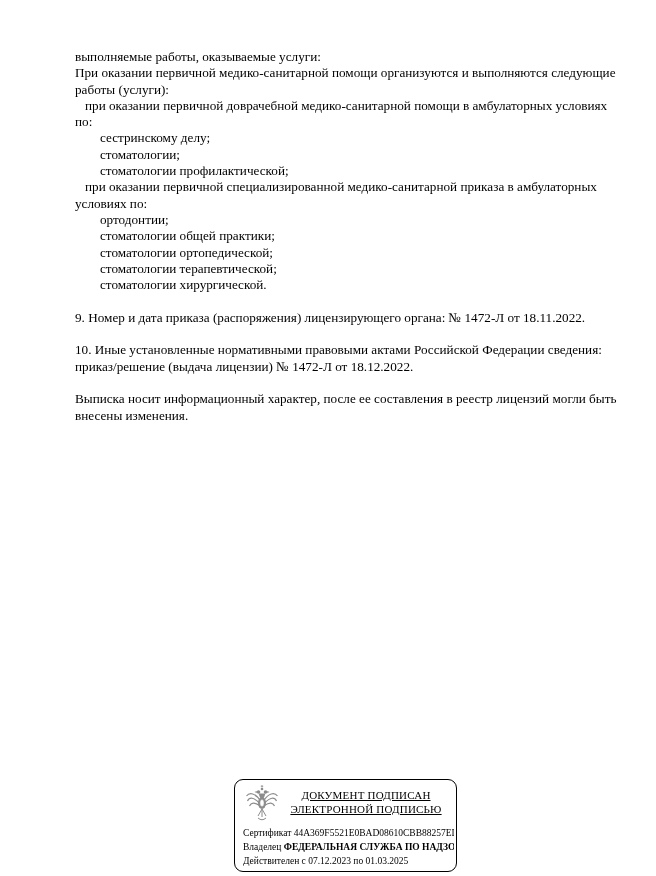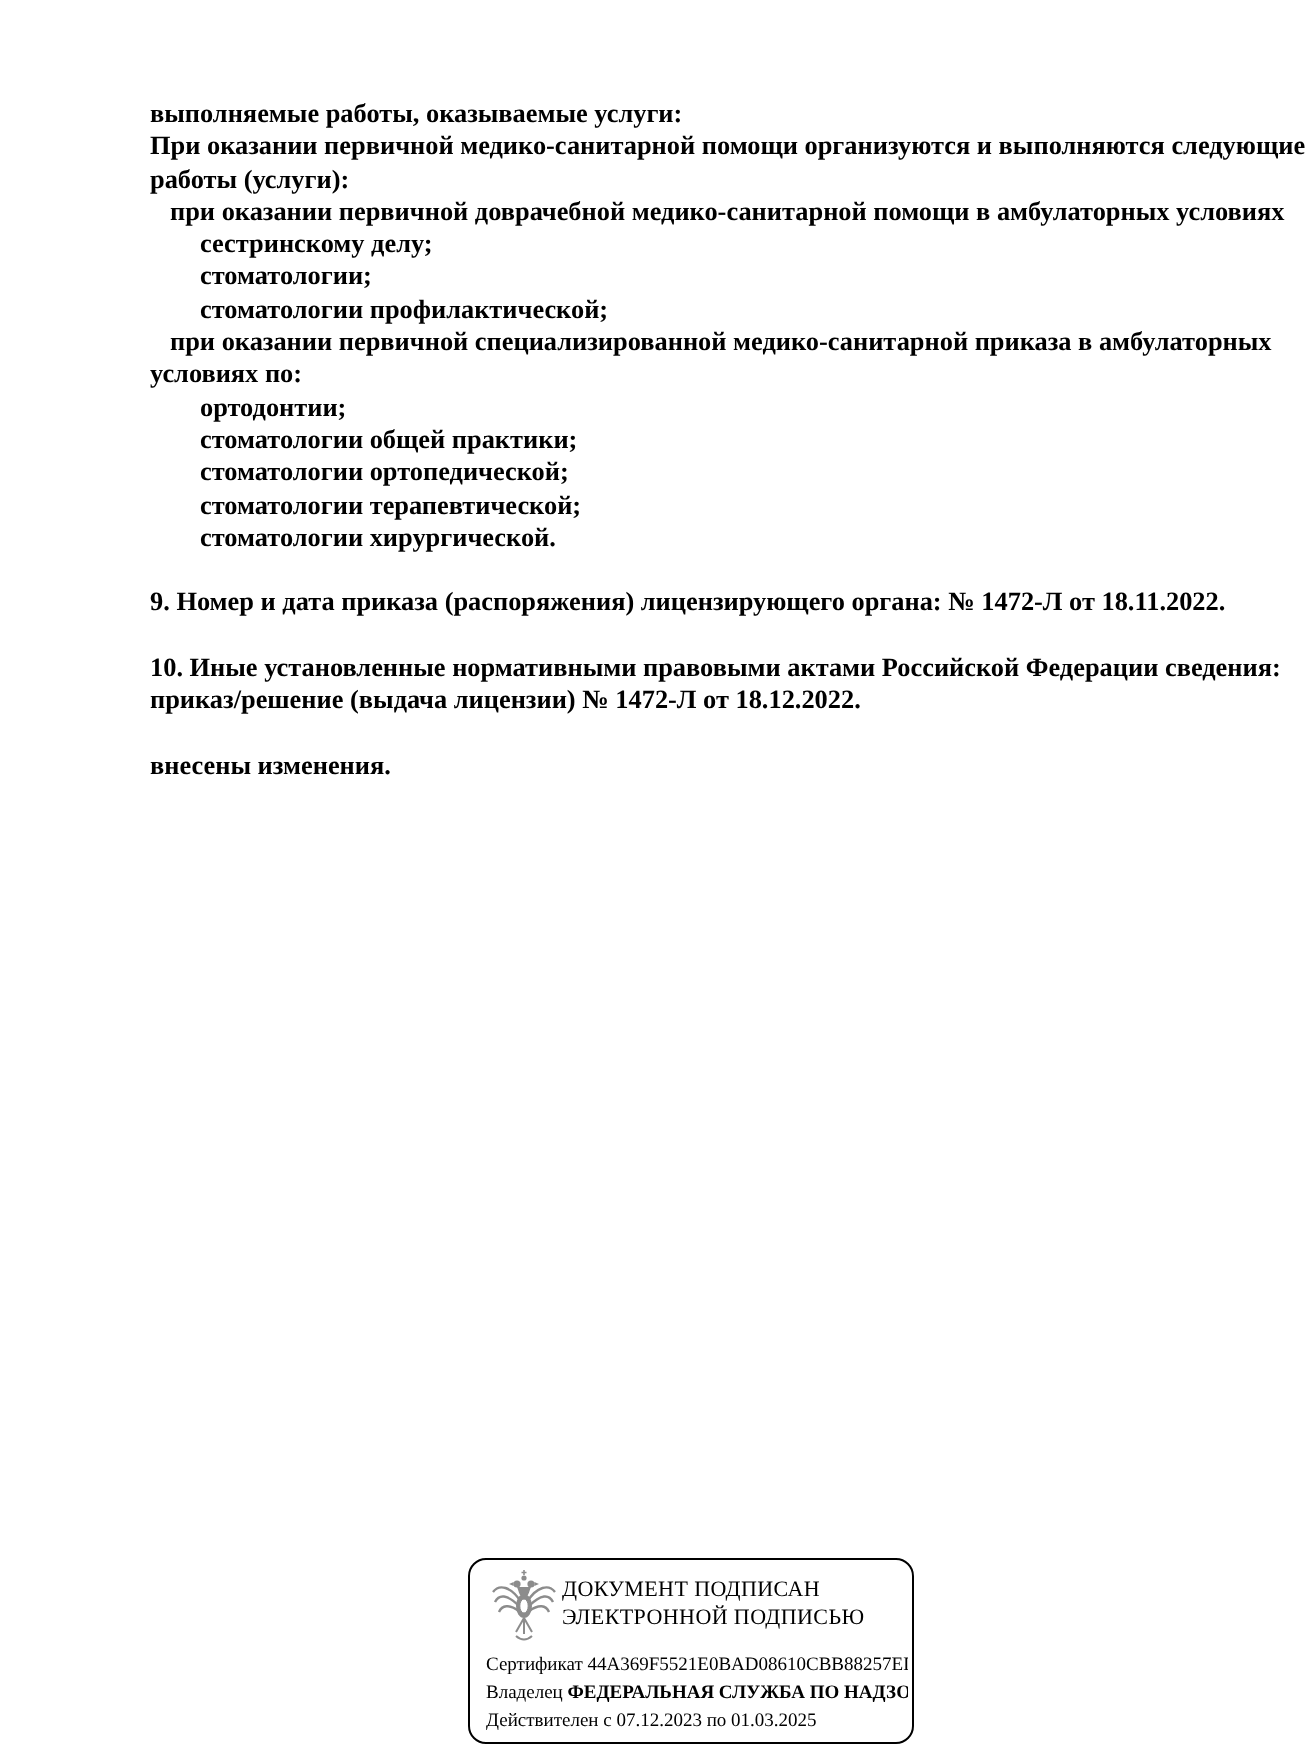--- a/index.html
+++ b/index.html
@@ -15,21 +15,21 @@
   }
   .doc-text {
     position: absolute;
     left: 75px;
     top: 49px;
     width: 545px;
     font-size: 13.2px;
     line-height: 16.3px;
     white-space: nowrap;
   }
-  .doc-line { white-space: pre; font-weight: bold; }
+  .doc-line { white-space: pre; }
   .doc-line.indent-1 { padding-left: 10px; }
   .doc-line.indent-2 { padding-left: 25px; }
   .doc-line.blank { min-height: 16.3px; }
 
   
   .stamp {
     position: absolute;
     left: 234px;
     top: 779px;
     width: 223px;
@@ -44,25 +44,26 @@
     top: 4px;
     left: 8px;
     right: 5px;
     display: flex;
     align-items: flex-start;
   }
   .eagle-wrap { width: 38px; height: 42px; flex: 0 0 auto; }
   .eagle-wrap svg { width: 38px; height: 42px; display: block; }
   .stamp-title {
     flex: 1;
-    text-align: left;
+    text-align: center;
     font-size: 11px;
     line-height: 13.5px;
     padding-top: 5px;
     letter-spacing: 0.2px;
+    text-decoration: underline;
   }
   .stamp-fields {
     position: absolute;
     left: 8px;
     top: 46px;
     right: 2px;
     font-size: 9.5px;
     line-height: 14px;
     white-space: nowrap;
     overflow: hidden;
@@ -72,36 +73,38 @@
 </head>
 <body>
 
 <div class="page">
 
   <div class="doc-text">
       <div class="doc-line indent-0">выполняемые работы, оказываемые услуги:</div>
       <div class="doc-line indent-0">При оказании первичной медико-санитарной помощи организуются и выполняются следующие</div>
       <div class="doc-line indent-0">работы (услуги):</div>
       <div class="doc-line indent-1">при оказании первичной доврачебной медико-санитарной помощи в амбулаторных условиях</div>
+      <div class="doc-line indent-0">по:</div>
       <div class="doc-line indent-2">сестринскому делу;</div>
       <div class="doc-line indent-2">стоматологии;</div>
       <div class="doc-line indent-2">стоматологии профилактической;</div>
       <div class="doc-line indent-1">при оказании первичной специализированной медико-санитарной приказа в амбулаторных</div>
       <div class="doc-line indent-0">условиях по:</div>
       <div class="doc-line indent-2">ортодонтии;</div>
       <div class="doc-line indent-2">стоматологии общей практики;</div>
       <div class="doc-line indent-2">стоматологии ортопедической;</div>
       <div class="doc-line indent-2">стоматологии терапевтической;</div>
       <div class="doc-line indent-2">стоматологии хирургической.</div>
       <div class="doc-line indent-0 blank">&nbsp;</div>
       <div class="doc-line indent-0">9. Номер и дата приказа (распоряжения) лицензирующего органа: № 1472-Л от 18.11.2022.</div>
       <div class="doc-line indent-0 blank">&nbsp;</div>
       <div class="doc-line indent-0">10. Иные установленные нормативными правовыми актами Российской Федерации сведения:</div>
       <div class="doc-line indent-0">приказ/решение (выдача лицензии) № 1472-Л от 18.12.2022.</div>
       <div class="doc-line indent-0 blank">&nbsp;</div>
+      <div class="doc-line indent-0">Выписка носит информационный характер, после ее составления в реестр лицензий могли быть</div>
       <div class="doc-line indent-0">внесены изменения.</div>
     </div>
 
   <div class="stamp">
     <div class="stamp-header">
       <div class="eagle-wrap">
         <svg viewBox="0 0 70 84" xmlns="http://www.w3.org/2000/svg">
           <g stroke="#8c8c8c" fill="none" stroke-width="2.4">
             <path d="M32 34 C22 18 10 16 4 24"></path>
             <path d="M30 38 C18 26 10 26 6 34"></path>

